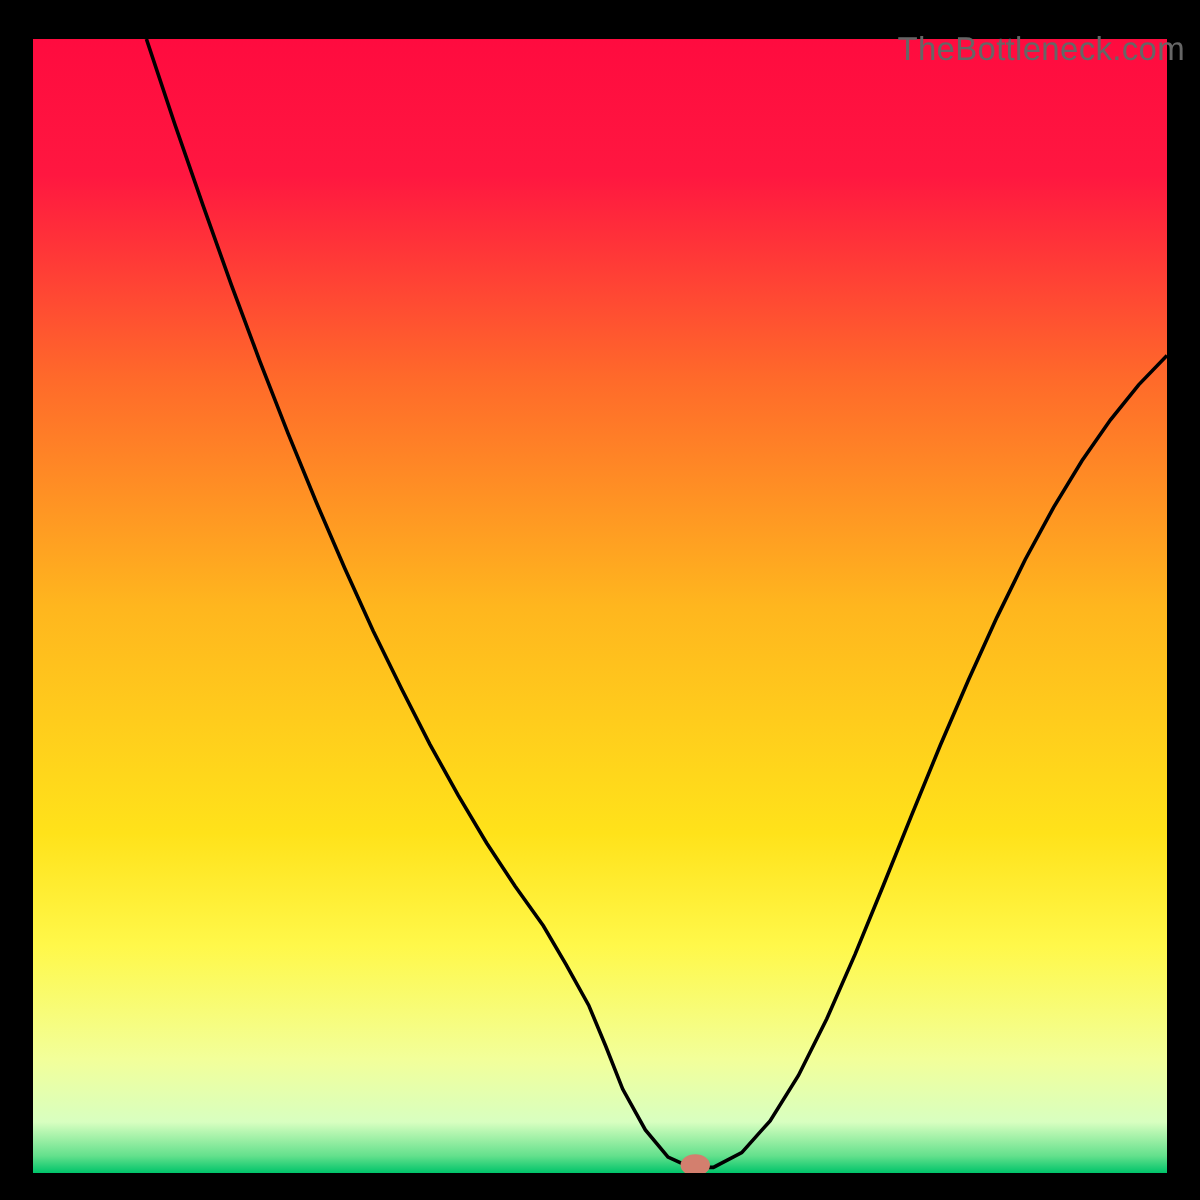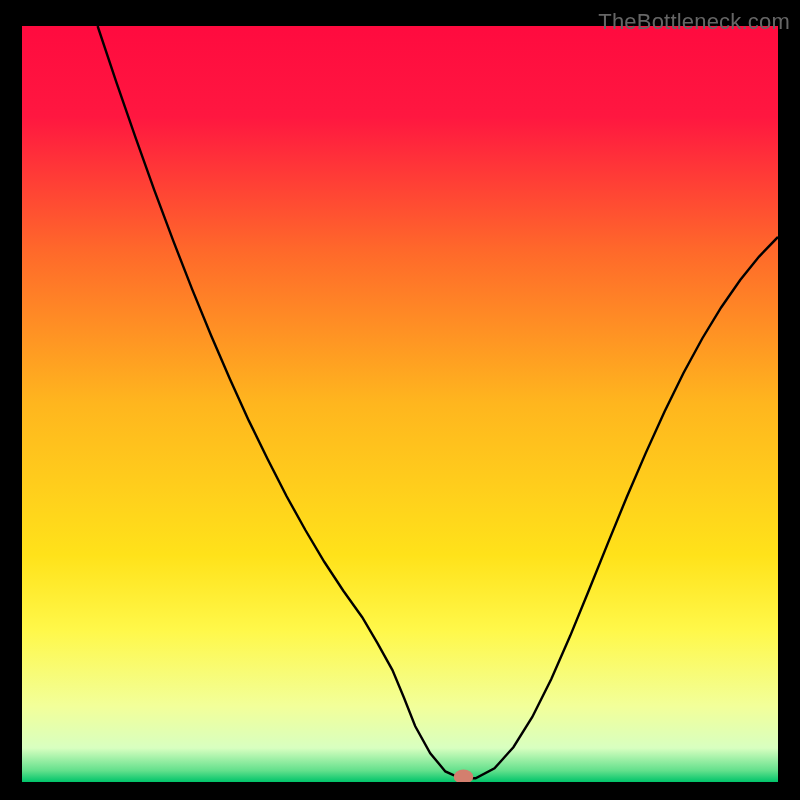--- a/index.html
+++ b/index.html
@@ -12,21 +12,21 @@
     overflow: hidden;
   }
   .frame {
     position: relative;
     width: 800px;
     height: 800px;
     background: #000;
   }
   .watermark {
     position: absolute;
-    top: 9px;
+    top: 20px;
     right: 10px;
     color: #666;
     font-size: 22px;
     font-weight: 500;
     letter-spacing: 0.2px;
     z-index: 5;
     user-select: none;
   }
   .plot {
     position: absolute;

